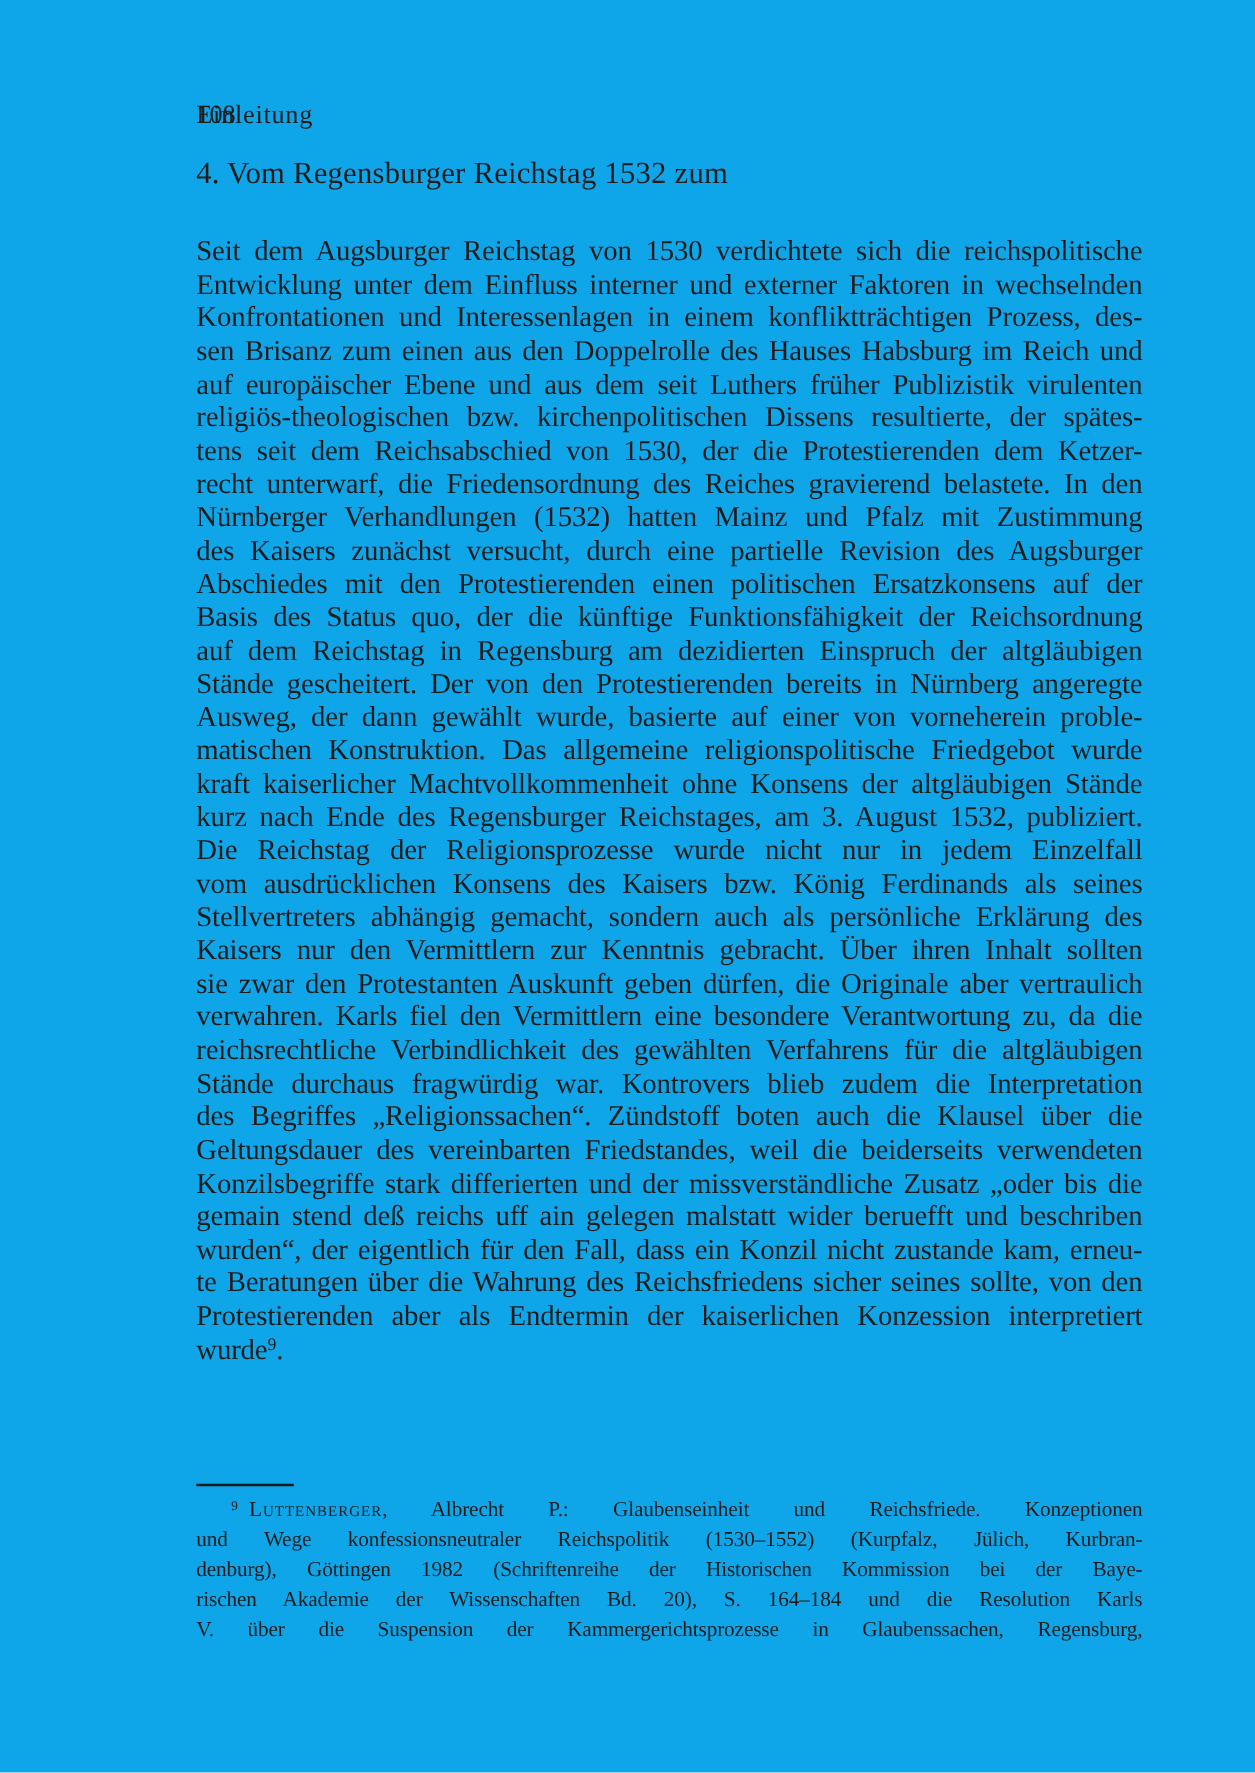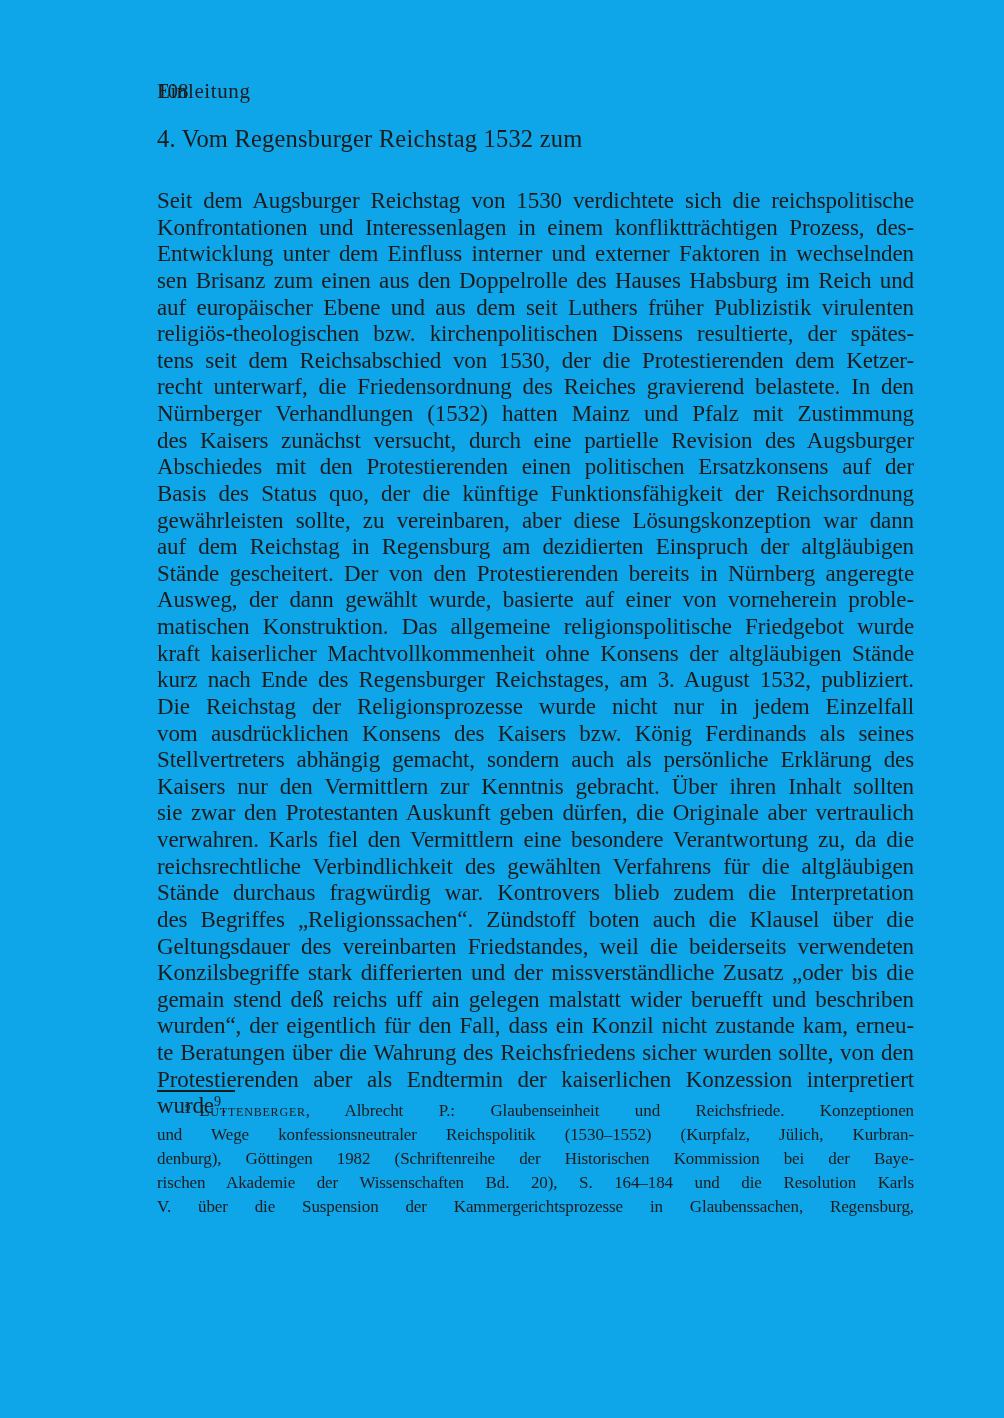--- a/index.html
+++ b/index.html
@@ -41,21 +41,21 @@
 
   sup.fnref {
     font-size: 62%;
     line-height: 0;
     vertical-align: baseline;
     position: relative;
     top: -0.48em;
   }
 
   
-  .fnblock { top: 1090px; }
+  .fnblock { top: 1187px; }
   .fnrule {
     width: 78px; height: 0;
     border-top: 2px solid #1c1c1c;
   }
   .fnlines {
     margin-top: 7px;
     font-size: 17px;
     line-height: 24px;
     letter-spacing: -0.1px;
   }
@@ -73,52 +73,51 @@
     <span class="runhead">Einleitung</span>
   </header>
 
   <h1 class="textcol heading" style="margin:0; font-weight:normal;">
     <span>4. Vom Regensburger Reichstag 1532 zum</span><br>
   </h1>
 
   <main class="textcol bodytext">
     <div>
         <div class="line">Seit dem Augsburger Reichstag von 1530 verdichtete sich die reichspolitische</div>
+        <div class="line">Entwicklung unter dem Einfluss interner und externer Faktoren in wechselnden</div>
         <div class="line">Konfrontationen und Interessenlagen in einem konfliktträchtigen Prozess, des-</div>
-        <div class="line">Entwicklung unter dem Einfluss interner und externer Faktoren in wechselnden</div>
         <div class="line">sen Brisanz zum einen aus den Doppelrolle des Hauses Habsburg im Reich und</div>
         <div class="line">auf europäischer Ebene und aus dem seit Luthers früher Publizistik virulenten</div>
         <div class="line">religiös-theologischen bzw. kirchenpolitischen Dissens resultierte, der spätes-</div>
         <div class="line">tens seit dem Reichsabschied von 1530, der die Protestierenden dem Ketzer-</div>
         <div class="line">recht unterwarf, die Friedensordnung des Reiches gravierend belastete. In den</div>
         <div class="line">Nürnberger Verhandlungen (1532) hatten Mainz und Pfalz mit Zustimmung</div>
         <div class="line">des Kaisers zunächst versucht, durch eine partielle Revision des Augsburger</div>
         <div class="line">Abschiedes mit den Protestierenden einen politischen Ersatzkonsens auf der</div>
         <div class="line">Basis des Status quo, der die künftige Funktionsfähigkeit der Reichsordnung</div>
-        <div class="line">gewährleisten sollte, zu vereinbaren, aber diese Lösungskonzeption war dann</div>
         <div class="line">auf dem Reichstag in Regensburg am dezidierten Einspruch der altgläubigen</div>
         <div class="line">Stände gescheitert. Der von den Protestierenden bereits in Nürnberg angeregte</div>
         <div class="line">Ausweg, der dann gewählt wurde, basierte auf einer von vorneherein proble-</div>
         <div class="line">matischen Konstruktion. Das allgemeine religionspolitische Friedgebot wurde</div>
         <div class="line">kraft kaiserlicher Machtvollkommenheit ohne Konsens der altgläubigen Stände</div>
         <div class="line">kurz nach Ende des Regensburger Reichstages, am 3. August 1532, publiziert.</div>
         <div class="line">Die Reichstag der Religionsprozesse wurde nicht nur in jedem Einzelfall</div>
         <div class="line">vom ausdrücklichen Konsens des Kaisers bzw. König Ferdinands als seines</div>
         <div class="line">Stellvertreters abhängig gemacht, sondern auch als persönliche Erklärung des</div>
         <div class="line">Kaisers nur den Vermittlern zur Kenntnis gebracht. Über ihren Inhalt sollten</div>
         <div class="line">sie zwar den Protestanten Auskunft geben dürfen, die Originale aber vertraulich</div>
         <div class="line">verwahren. Karls fiel den Vermittlern eine besondere Verantwortung zu, da die</div>
         <div class="line">reichsrechtliche Verbindlichkeit des gewählten Verfahrens für die altgläubigen</div>
         <div class="line">Stände durchaus fragwürdig war. Kontrovers blieb zudem die Interpretation</div>
         <div class="line">des Begriffes „Religionssachen“. Zündstoff boten auch die Klausel über die</div>
         <div class="line">Geltungsdauer des vereinbarten Friedstandes, weil die beiderseits verwendeten</div>
         <div class="line">Konzilsbegriffe stark differierten und der missverständliche Zusatz „oder bis die</div>
         <div class="line">gemain stend deß reichs uff ain gelegen malstatt wider beruefft und beschriben</div>
         <div class="line">wurden“, der eigentlich für den Fall, dass ein Konzil nicht zustande kam, erneu-</div>
-        <div class="line">te Beratungen über die Wahrung des Reichsfriedens sicher wurden sollte, von den</div>
+        <div class="line">te Beratungen über die Wahrung des Reichsfriedens sicher seines sollte, von den</div>
         <div class="line">Protestierenden aber als Endtermin der kaiserlichen Konzession interpretiert</div>
       </div>
     <div class="lastline">
       <span>wurde</span><sup class="fnref">9</sup><span>.</span>
     </div>
   </main>
 
   <footer class="textcol fnblock">
     <div class="fnrule"></div>
     <div class="fnlines">

